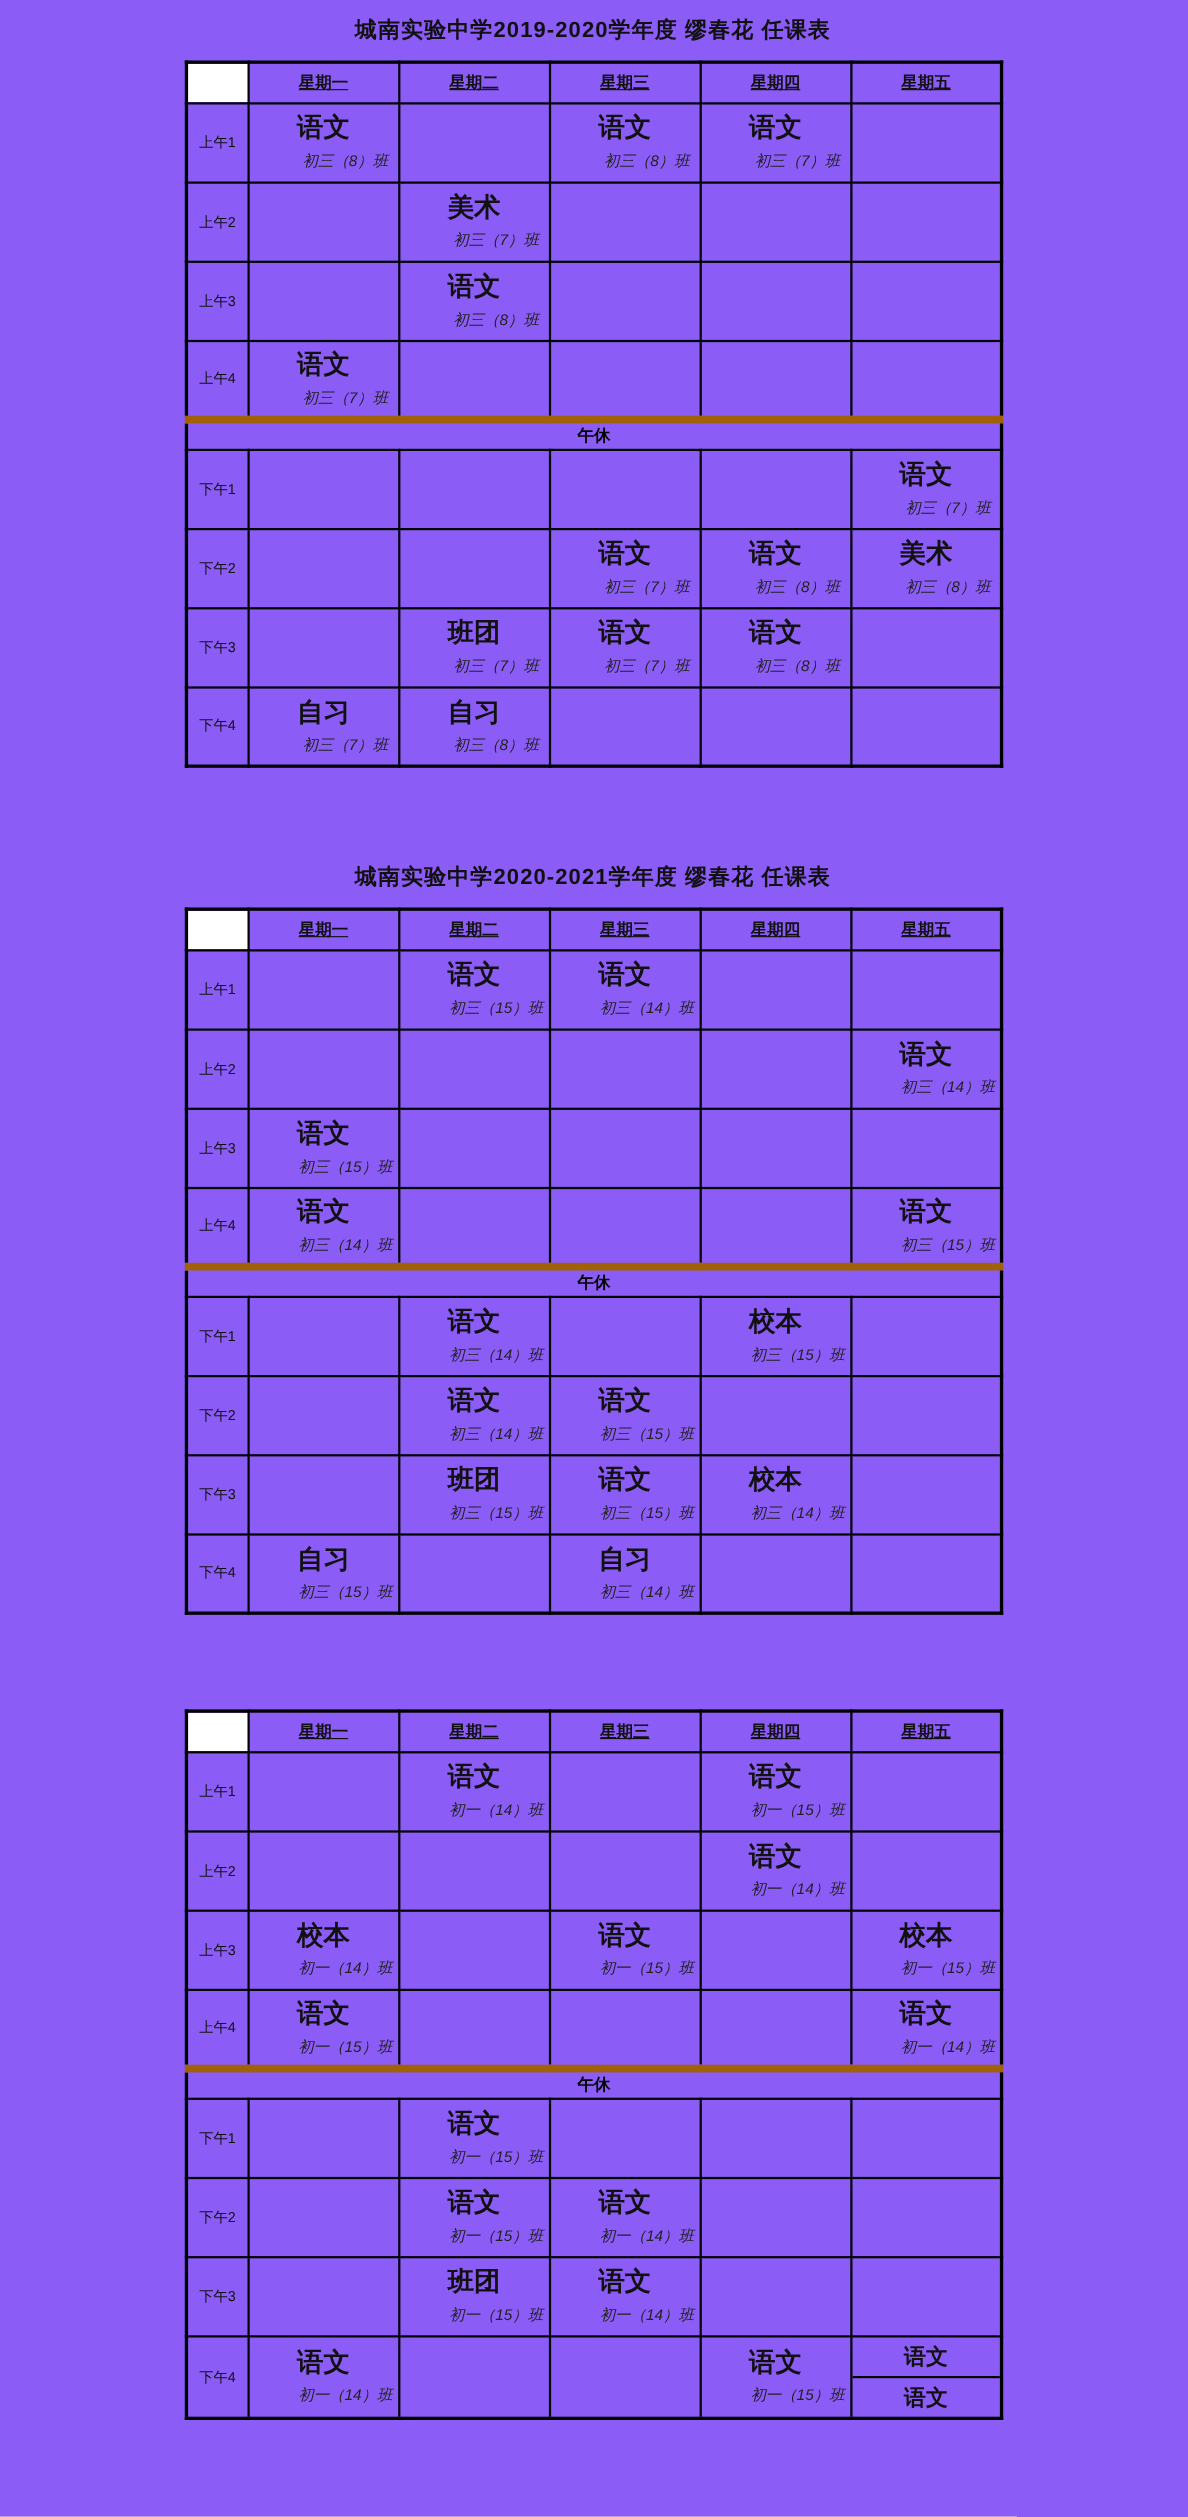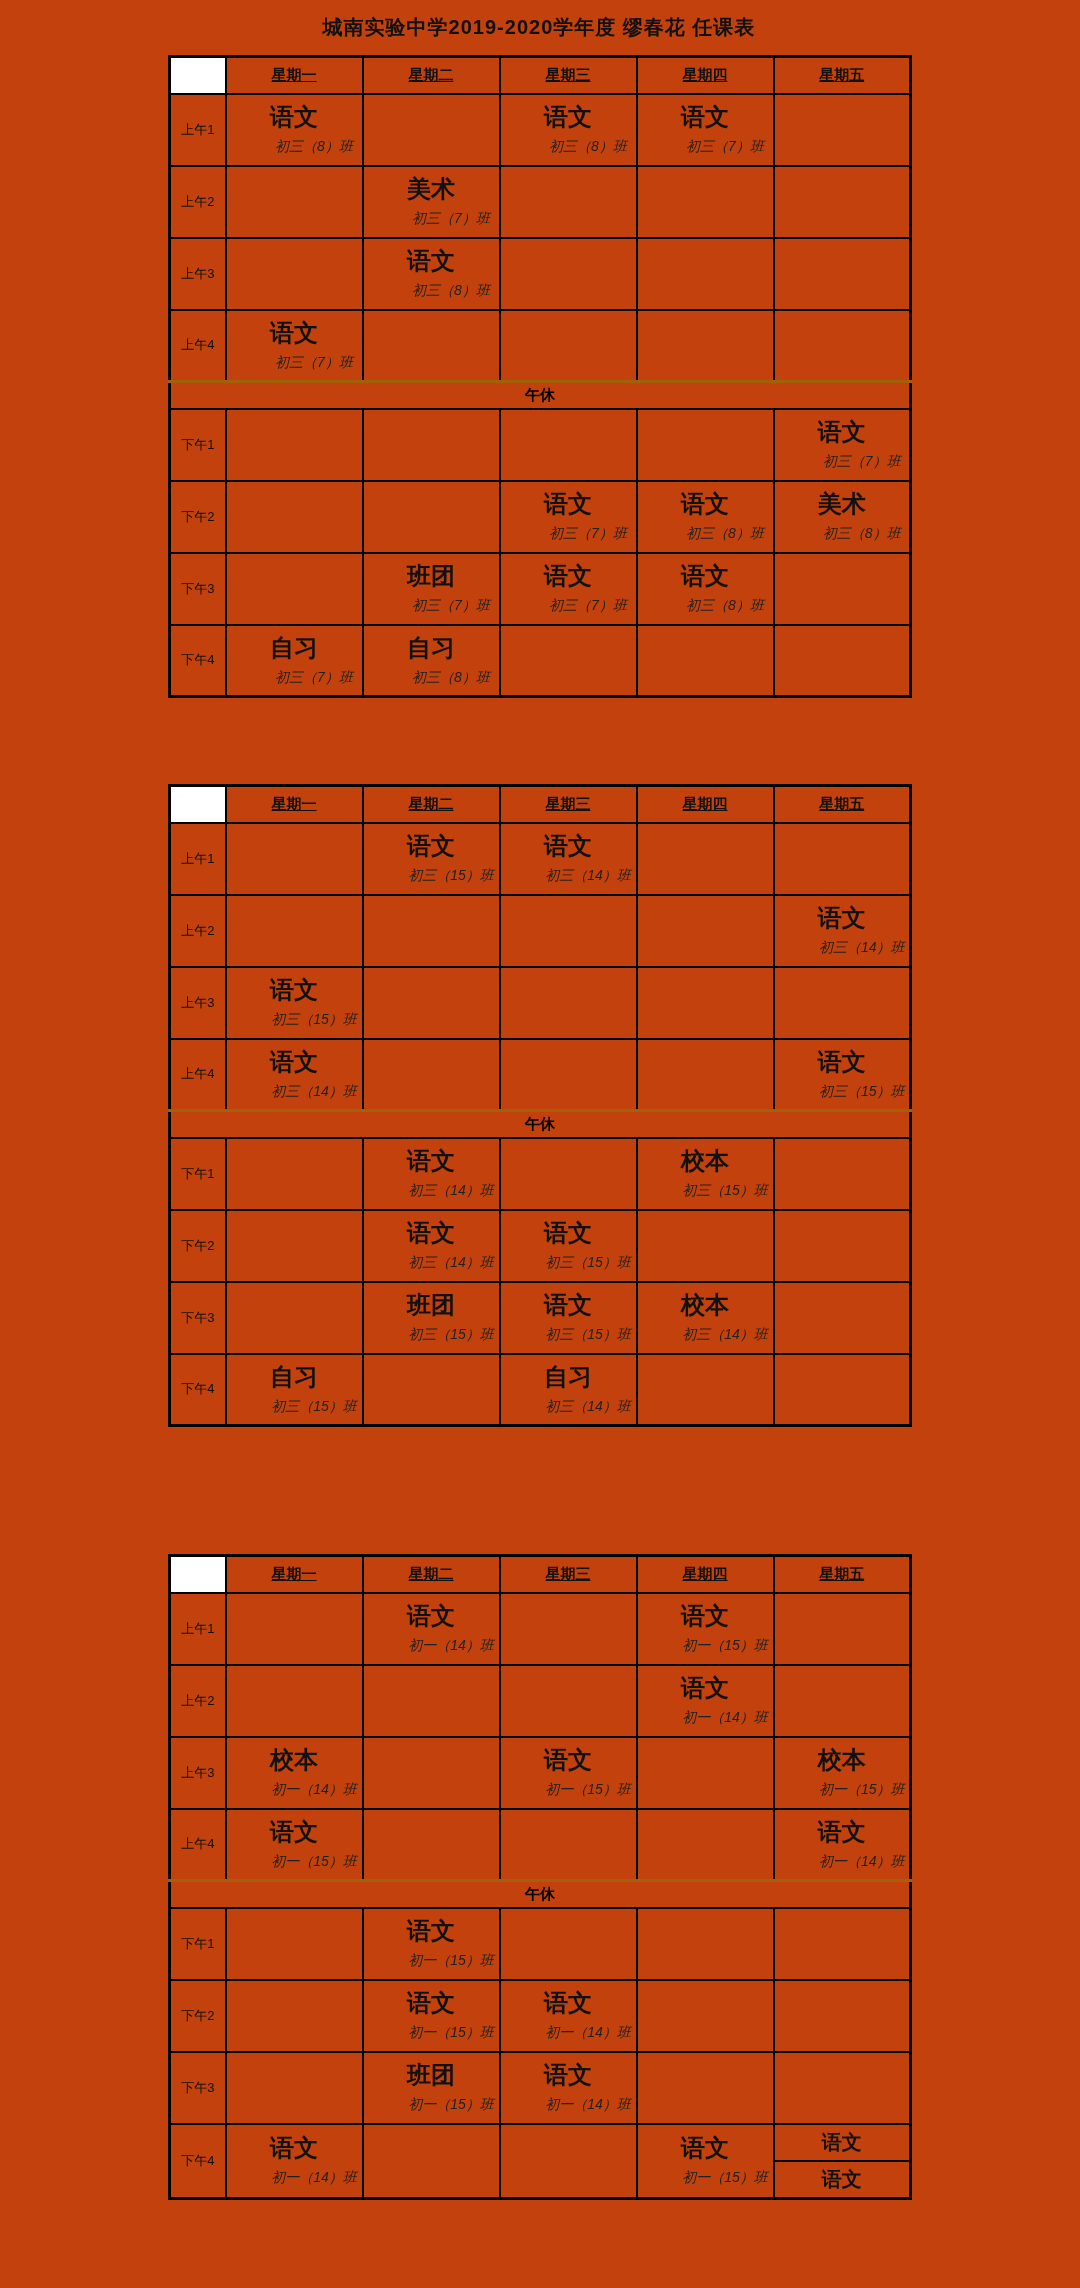--- a/index.html
+++ b/index.html
@@ -4,21 +4,21 @@
 <style>
   html, body {
     margin: 0;
     padding: 0;
     background: #ffffff;
   }
   .sheet {
     position: relative;
     width: 1080px;
     height: 2288px;
-    background: #c2410c;
+    background: #8b5cf6;
     font-family: "Liberation Sans", sans-serif;
     color: #000000;
   }
   .table-block {
     position: absolute;
     left: 168px;
     width: 742px;
   }
   .table-block.b0 { top: 14px; }
   .table-block.b1 { top: 784px; }
@@ -74,21 +74,21 @@
     font-size: 14px;
     font-style: italic;
     font-weight: 500;
     color: #222222;
     padding-left: 40px;
   }
   tr.break-row { height: 27px; }
   tr.break-row td {
     font-size: 15px;
     font-weight: bold;
-    border-top: 3px solid #a16207;
+    border-top: 7px solid #a16207;
     border-bottom: 2px solid #000000;
   }
   .split-wrap {
     display: flex;
     flex-direction: column;
     height: 72px;
   }
   .split-half {
     flex: 1 1 0;
     display: flex;
@@ -237,20 +237,21 @@
             </td>
             <td class="cell"></td>
             <td class="cell"></td>
             <td class="cell"></td>
           </tr>
         </tbody>
     </table>
   </section>
 
   <section class="table-block b1">
+    <h2 class="table-title">城南实验中学2020-2021学年度 缪春花 任课表</h2>
     <table class="timetable">
       <colgroup>
         <col class="c-label">
           <col class="c-day">
           <col class="c-day">
           <col class="c-day">
           <col class="c-day">
           <col class="c-day">
       </colgroup>
       <tbody>

